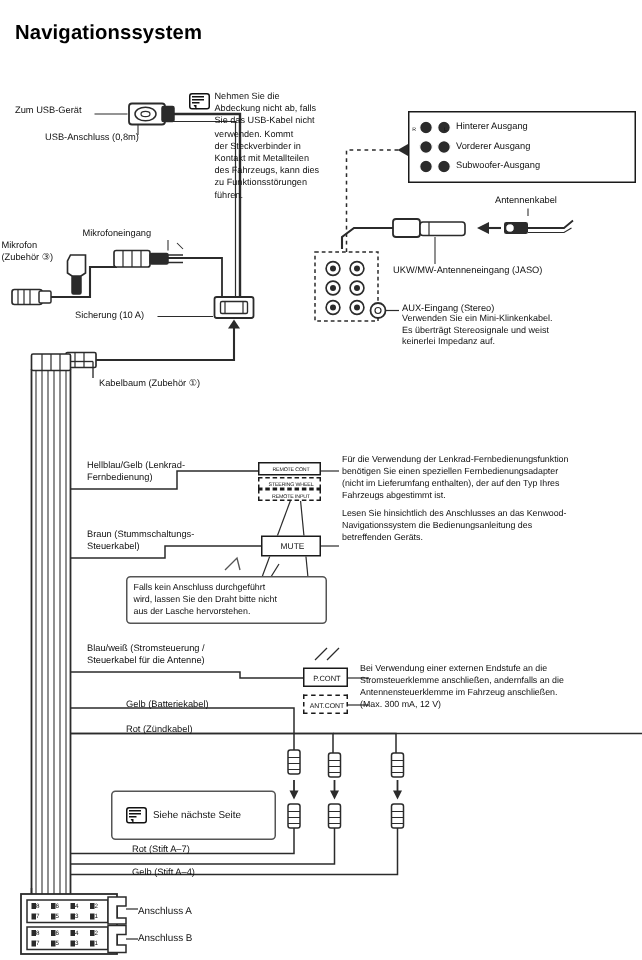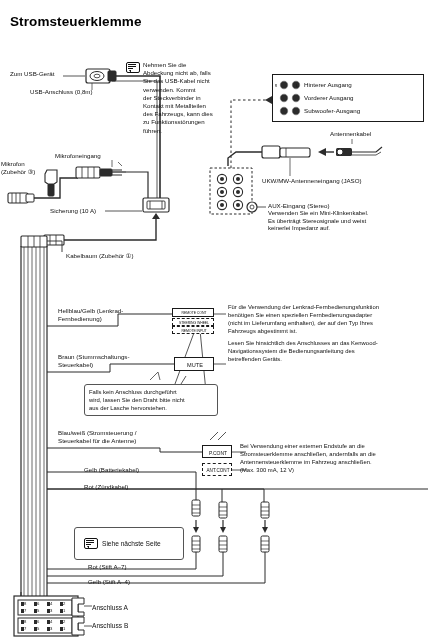--- a/index.html
+++ b/index.html
@@ -20,21 +20,21 @@
   .lbl-sm{position:absolute;font-size:3.5px;line-height:4.2px;color:#111;text-align:center;letter-spacing:-0.1px;}
   .pin{position:absolute;font-size:4.2px;color:#111;}
   .ico-note{position:absolute;width:13px;height:10px;}
   .ico-note .bub{position:absolute;left:0;top:0;width:12px;height:9px;border:0.9px solid #111;border-radius:2px;background:#fff;}
   .ico-note .ln{position:absolute;background:#111;height:0.8px;left:2px;}
   .ico-note .tail{position:absolute;left:3px;top:8px;width:0;height:0;border-left:2.5px solid transparent;border-right:0 solid transparent;border-top:3px solid #111;}
 </style>
 </head>
 <body>
 
-<div class="title">Stromsteuerklemme</div>
+<div class="title">Navigationssystem</div>
 
 <svg id="diagram" viewBox="0 0 428 640" xmlns="http://www.w3.org/2000/svg">
   <g fill="none" stroke="#2b2b2b" stroke-width="1">
 
     <path d="M112,76 L160,76 L160,150 L160,200" stroke-width="1.6"></path>
     <path d="M112,81 L157,81 L157,150 L157,200" stroke-width="0.8"></path>
 
     <rect x="86" y="69" width="24" height="14" rx="2" fill="#fff" stroke="#2b2b2b" stroke-width="1.2"></rect>
     <ellipse cx="97" cy="76" rx="7" ry="4.5" fill="#fff" stroke="#2b2b2b" stroke-width="1"></ellipse>
     <ellipse cx="97" cy="76" rx="3" ry="1.8" fill="#fff" stroke="#2b2b2b" stroke-width="0.8"></ellipse>

